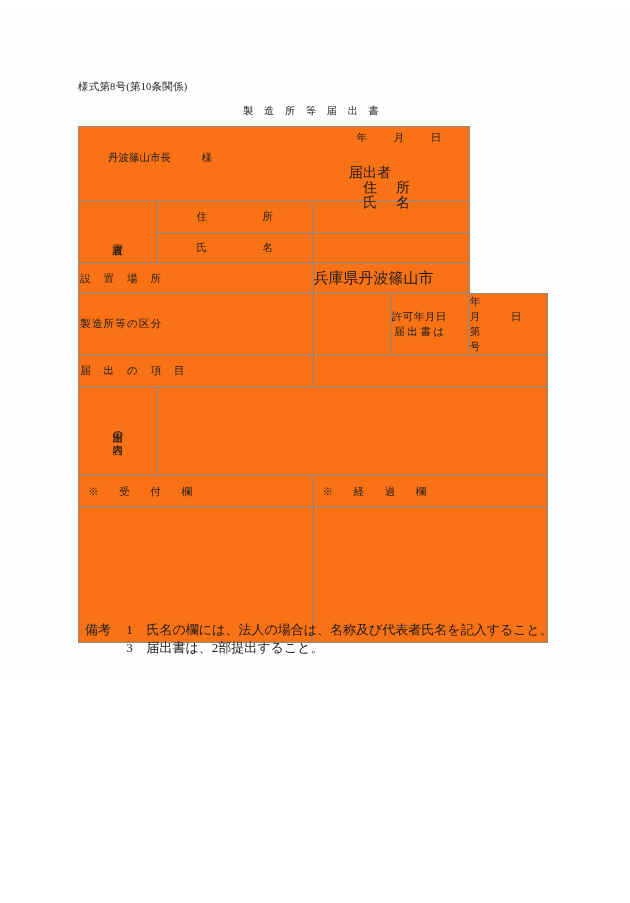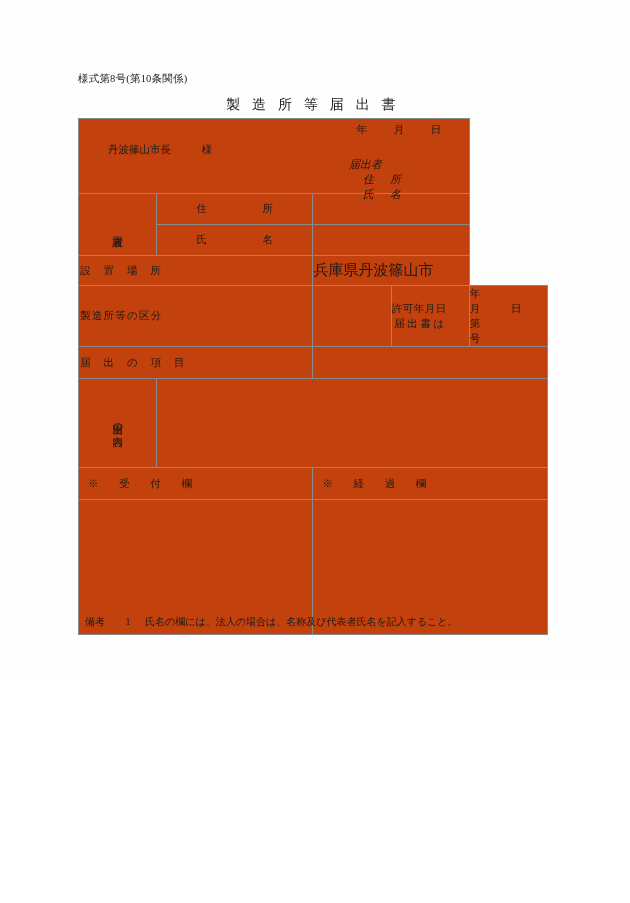--- a/index.html
+++ b/index.html
@@ -11,21 +11,21 @@
   body {
     width: 630px;
     height: 903px;
     position: relative;
     font-family: "Liberation Serif", "DejaVu Serif", serif;
     color: #1a1a1a;
     overflow: hidden;
   }
   .page {
     position: absolute;
-    left: 0; top: 0;
+    left: 0; top: 8px;
     width: 630px;
     height: 678px;
     background: #fefefe;
   }
 
   
   .form-no {
     position: absolute;
     left: 78px;
     top: 72px;
@@ -34,40 +34,40 @@
     white-space: nowrap;
   }
 
   
   .doc-title {
     position: absolute;
     left: 78px;
     top: 96px;
     width: 470px;
     text-align: center;
-    font-size: 14px;
+    font-size: 10px;
     letter-spacing: 4.2px;
     white-space: nowrap;
   }
 
   
   .tbl {
     position: absolute;
     left: 78px;
     top: 118px;
     width: 470px;
     border-collapse: collapse;
     table-layout: fixed;
     font-size: 10.5px;
   }
   .tbl td {
     border: 1px solid #8a8a8a;
     padding: 0;
     vertical-align: middle;
-    background: #c2410c;
+    background: #f97316;
   }
 
   
   .addressee-cell {
     height: 74px;
     position: relative;
   }
   .date-top {
     position: absolute;
     right: 27px;
@@ -84,24 +84,23 @@
     left: 29px;
     top: 24px;
     font-size: 10.5px;
     white-space: nowrap;
   }
   .mayor .sama { margin-left: 28px; }
   .notifier {
     position: absolute;
     left: 270px;
     top: 38px;
-    font-size: 11px;
+    font-size: 14px;
     line-height: 15px;
     white-space: nowrap;
-    font-style: italic;
   }
   .notifier .n-label { display: block; }
   .notifier .n-row {
     display: block;
     padding-left: 14px;
     letter-spacing: 2.5px;
   }
 
   
   .vlabel {
@@ -199,21 +198,21 @@
     padding-left: 9px;
     white-space: nowrap;
   }
   .stamp-body { height: 135px; }
 
   
   .remarks {
     position: absolute;
     left: 85px;
     top: 613px;
-    font-size: 10px;
+    font-size: 13px;
     line-height: 18px;
   }
   .remarks .rline {
     display: block;
     white-space: nowrap;
   }
   .remarks .rk {
     display: inline-block;
     width: 38px;
   }
@@ -331,15 +330,20 @@
 
   </tbody>
     </table>
 
   <div class="remarks">
     <span class="rline">
       <span class="rk">備考</span>
       <span class="rn">1</span>
       <span class="rt">氏名の欄には、法人の場合は、名称及び代表者氏名を記入すること。</span>
     </span>
+    <span class="rline">
+      <span class="rk"></span>
+      <span class="rn">3</span>
+      <span class="rt">届出書は、2部提出すること。</span>
+    </span>
   </div>
 
 </div>
 
 </body></html>

